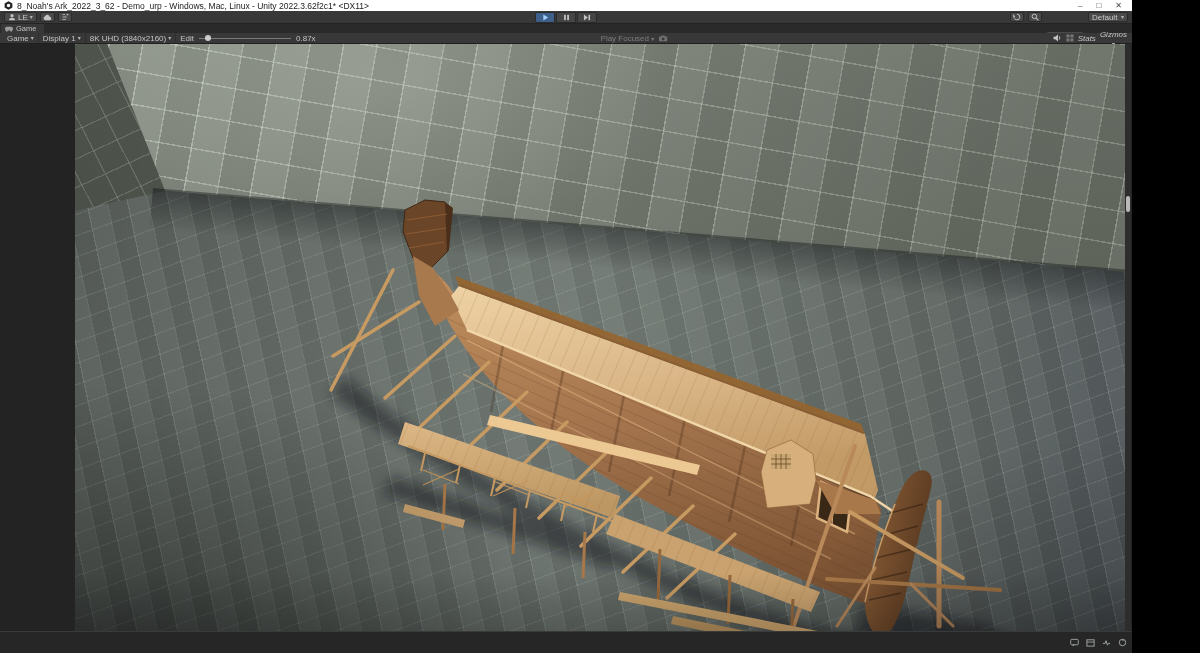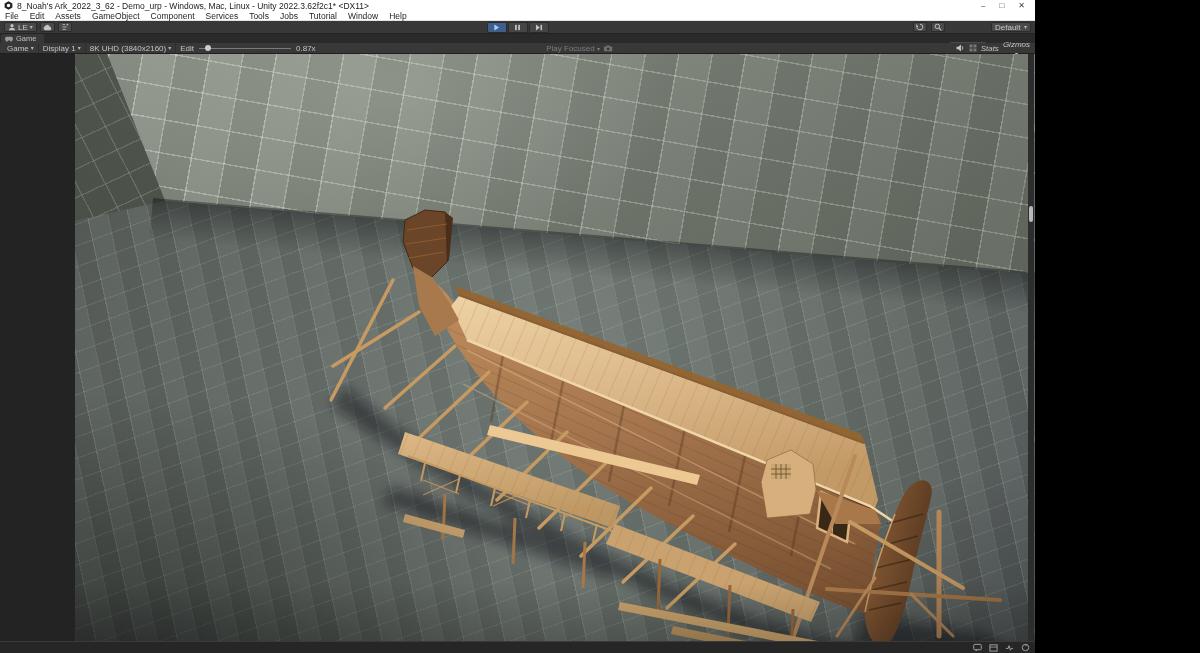--- a/index.html
+++ b/index.html
@@ -1,18 +1,18 @@
 <!DOCTYPE html>
 <html style="--letterbox: #232323; --wall-tile: #868d81; --wall-tile-dark: #6a7166; --leftwall-tile: #59605a; --floor-tile: #68706b; --wood-light: #e2bf8e; --wood-mid: #ac7a4e; --wood-dark: #8a5c36; --wood-deep: #5e3e24; --scaffold: #c79a62; --play-active: #3e5f8a;"><head>
 <meta charset="utf-8">
 <style>
   * { margin:0; padding:0; box-sizing:border-box; }
   html,body { width:1200px; height:653px; overflow:hidden; background:#000;
     font-family:"Liberation Sans","DejaVu Sans",sans-serif; -webkit-font-smoothing:antialiased; }
-  .app { position:relative; width:1035px; height:653px; display:flex; flex-direction:column; }
+  .app { position:relative; width:1132px; height:653px; display:flex; flex-direction:column; }
 
   
   .titlebar { height:11px; background:#ffffff; display:flex; align-items:center; padding:0 4px;
     font-size:8.5px; color:#222; flex:0 0 auto; }
   .titlebar .logo { width:9px; height:9px; margin-right:4px; flex:0 0 auto; }
   .title-text { white-space:nowrap; overflow:hidden; letter-spacing:0; }
   .win-controls { margin-left:auto; display:flex; gap:14px; padding-right:6px; color:#444; }
   .win-btn { font-size:8px; line-height:10px; cursor:default; }
 
   
@@ -126,33 +126,20 @@
         </svg>
     </span>
     <span class="title-text">8_Noah's Ark_2022_3_62 - Demo_urp - Windows, Mac, Linux - Unity 2022.3.62f2c1* &lt;DX11&gt;</span>
     <span class="win-controls">
       <span class="win-btn">–</span>
       <span class="win-btn">□</span>
       <span class="win-btn">✕</span>
     </span>
   </div>
 
-  <div class="menubar">
-    <span class="menu-item">File</span>
-    <span class="menu-item">Edit</span>
-    <span class="menu-item">Assets</span>
-    <span class="menu-item">GameObject</span>
-    <span class="menu-item">Component</span>
-    <span class="menu-item">Services</span>
-    <span class="menu-item">Tools</span>
-    <span class="menu-item">Jobs</span>
-    <span class="menu-item">Tutorial</span>
-    <span class="menu-item">Window</span>
-    <span class="menu-item">Help</span>
-  </div>
 
   <div class="toolbar" style="position:relative;">
     <div class="tb-group">
       <div class="tb-pill">
         <span class="icon">
           <svg width="8" height="8" viewBox="0 0 10 10">
               <circle cx="5" cy="3.4" r="2" fill="#c4c4c4"></circle>
               <path d="M1.2,9 a3.8,3.2 0 0 1 7.6,0 Z" fill="#c4c4c4"></path>
             </svg>
         </span>

